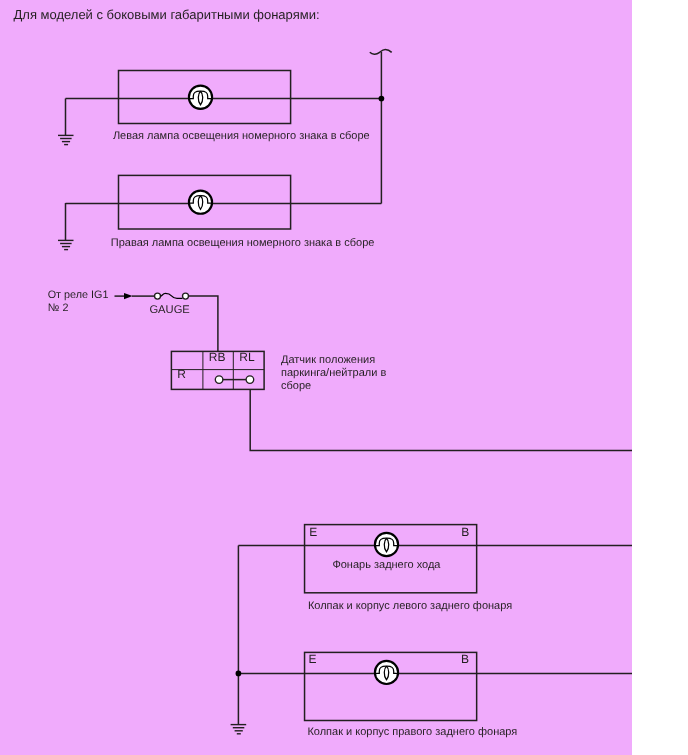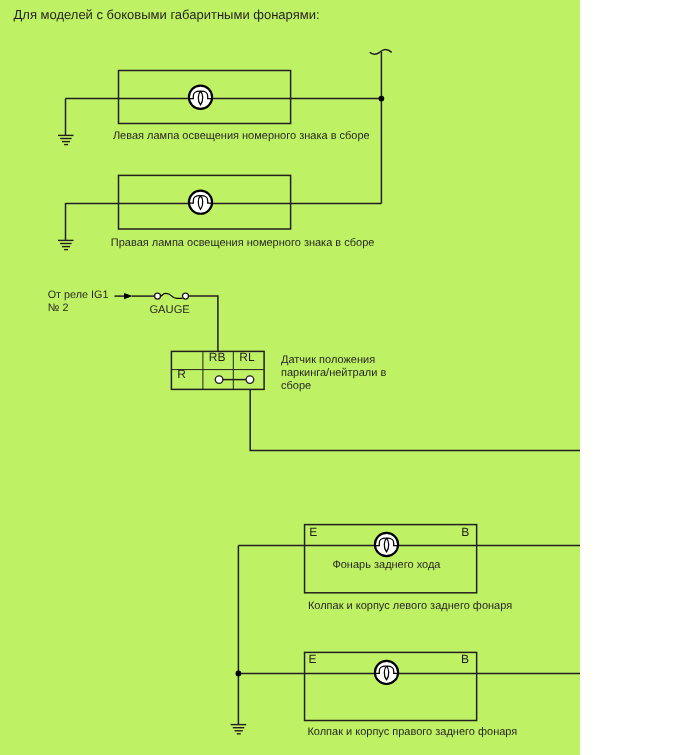--- a/index.html
+++ b/index.html
@@ -1,17 +1,17 @@
 <!DOCTYPE html>
 <html><head>
 <meta charset="utf-8">
 <style>
   html,body{margin:0;padding:0;background:#ffffff;}
   body{width:688px;height:755px;font-family:"Liberation Sans",sans-serif;-webkit-font-smoothing:antialiased;text-rendering:geometricPrecision;}
-  #root{position:relative;width:580px;height:755px;overflow:hidden;background:#bef264;}
+  #root{position:relative;width:632px;height:755px;overflow:hidden;background:#f0abfc;}
   svg#diagram{position:absolute;left:0;top:0;display:block;}
   .wire{stroke:#231f20;stroke-width:1.5;fill:none;stroke-linecap:butt;}
   .boxline{stroke:#231f20;stroke-width:1.5;fill:none;}
   .thinline{stroke:#231f20;stroke-width:1.0;fill:none;}
   .lampcirc{stroke:#000000;stroke-width:2.15;fill:#ffffff;}
   .fil{stroke:#000000;stroke-width:1.25;fill:none;}
   .dot{fill:#000000;}
   .gnd{stroke:#231f20;stroke-linecap:butt;fill:none;}
   .term{stroke:#231f20;stroke-width:1.35;fill:#ffffff;}
   text{fill:#231f20;font-family:"Liberation Sans",sans-serif;}

